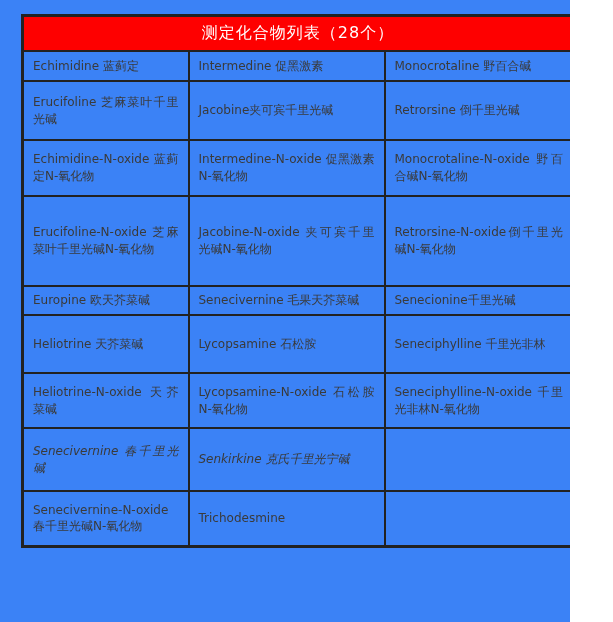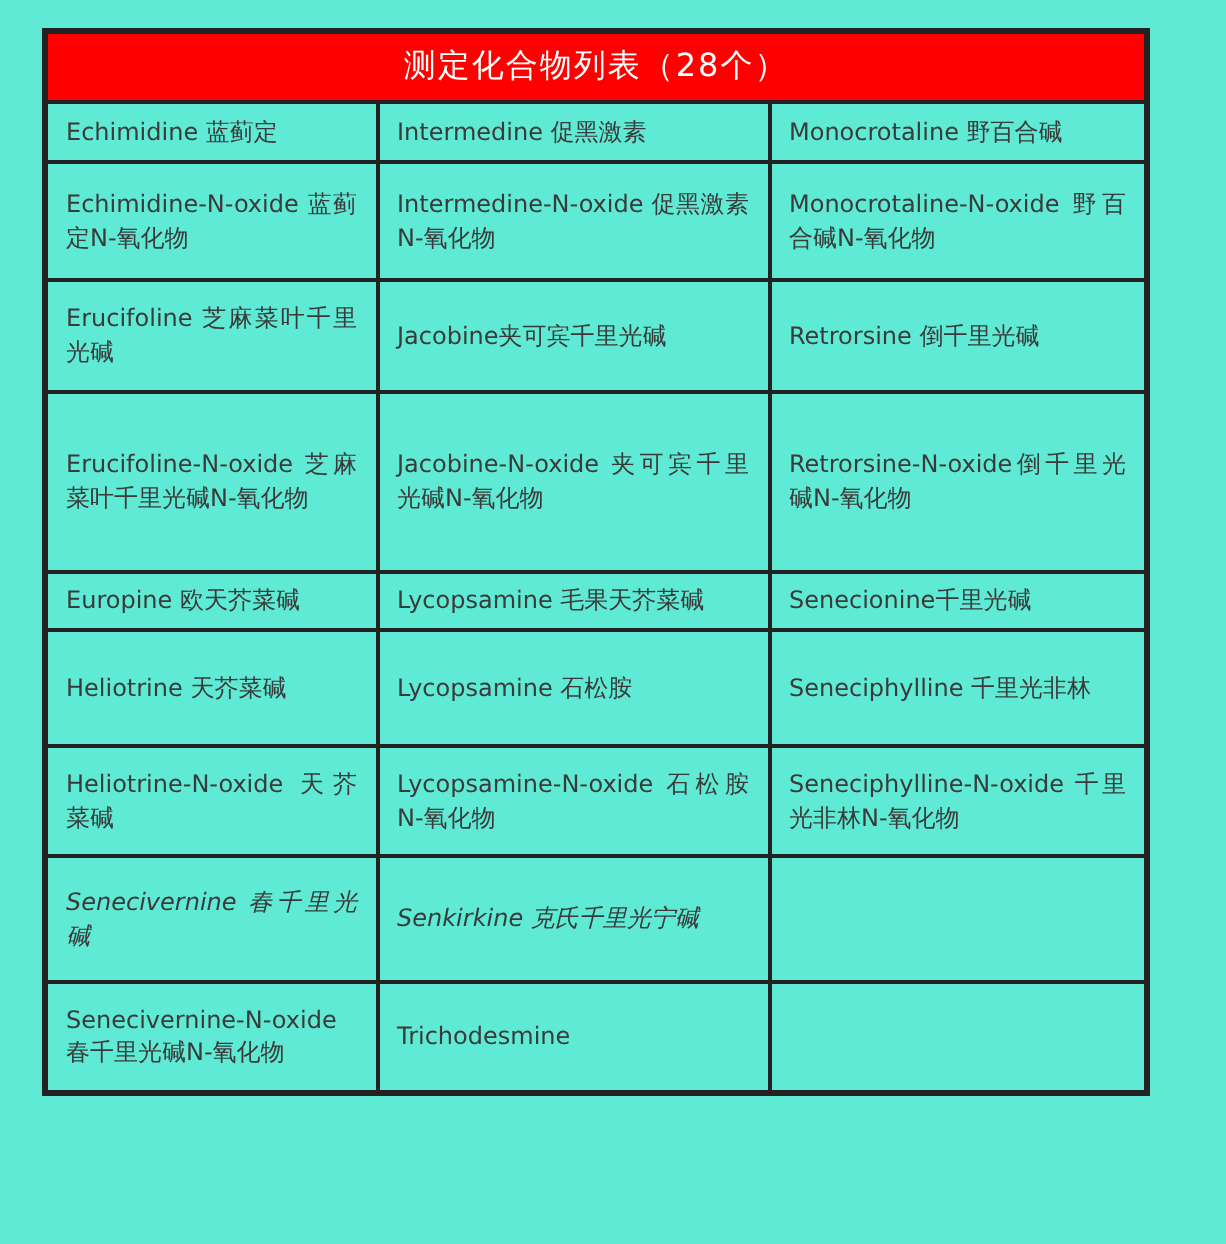--- a/index.html
+++ b/index.html
@@ -3,22 +3,22 @@
 <meta charset="utf-8">
 <style>
   html, body { margin: 0; padding: 0; }
   body {
     width: 613px; height: 622px;
     background: #ffffff;
     font-family: "DejaVu Sans", "Liberation Sans", sans-serif;
   }
   .page {
     position: relative;
-    width: 613px; height: 622px;
-    background: #5eead4;
+    width: 570px; height: 622px;
+    background: #3b82f6;
     overflow: hidden;
   }
   table.compound-table {
     position: absolute;
     left: 21px; top: 14px;
     width: 551px;
     border-collapse: collapse;
     table-layout: fixed;
     border: 3px solid #222222;
   }
@@ -74,37 +74,37 @@
         <th class="title-cell" colspan="3">测定化合物列表（28个）</th>
       </tr>
     </thead>
     <tbody>
       <tr>
         <td class="compound-cell">Echimidine 蓝蓟定</td>
         <td class="compound-cell">Intermedine 促黑激素</td>
         <td class="compound-cell">Monocrotaline 野百合碱</td>
       </tr>
       <tr>
+        <td class="compound-cell">Erucifoline 芝麻菜叶千里光碱</td>
+        <td class="compound-cell">Jacobine夹可宾千里光碱</td>
+        <td class="compound-cell">Retrorsine 倒千里光碱</td>
+      </tr>
+      <tr>
         <td class="compound-cell">Echimidine-N-oxide 蓝蓟定N-氧化物</td>
         <td class="compound-cell">Intermedine-N-oxide 促黑激素N-氧化物</td>
         <td class="compound-cell">Monocrotaline-N-oxide 野百合碱N-氧化物</td>
-      </tr>
-      <tr>
-        <td class="compound-cell">Erucifoline 芝麻菜叶千里光碱</td>
-        <td class="compound-cell">Jacobine夹可宾千里光碱</td>
-        <td class="compound-cell">Retrorsine 倒千里光碱</td>
       </tr>
       <tr>
         <td class="compound-cell">Erucifoline-N-oxide 芝麻菜叶千里光碱N-氧化物</td>
         <td class="compound-cell">Jacobine-N-oxide 夹可宾千里光碱N-氧化物</td>
         <td class="compound-cell">Retrorsine-N-oxide倒千里光碱N-氧化物</td>
       </tr>
       <tr>
         <td class="compound-cell">Europine 欧天芥菜碱</td>
-        <td class="compound-cell">Lycopsamine 毛果天芥菜碱</td>
+        <td class="compound-cell">Senecivernine 毛果天芥菜碱</td>
         <td class="compound-cell">Senecionine千里光碱</td>
       </tr>
       <tr>
         <td class="compound-cell">Heliotrine 天芥菜碱</td>
         <td class="compound-cell">Lycopsamine 石松胺</td>
         <td class="compound-cell">Seneciphylline 千里光非林</td>
       </tr>
       <tr>
         <td class="compound-cell">Heliotrine-N-oxide 天芥菜碱</td>
         <td class="compound-cell">Lycopsamine-N-oxide 石松胺N-氧化物</td>

